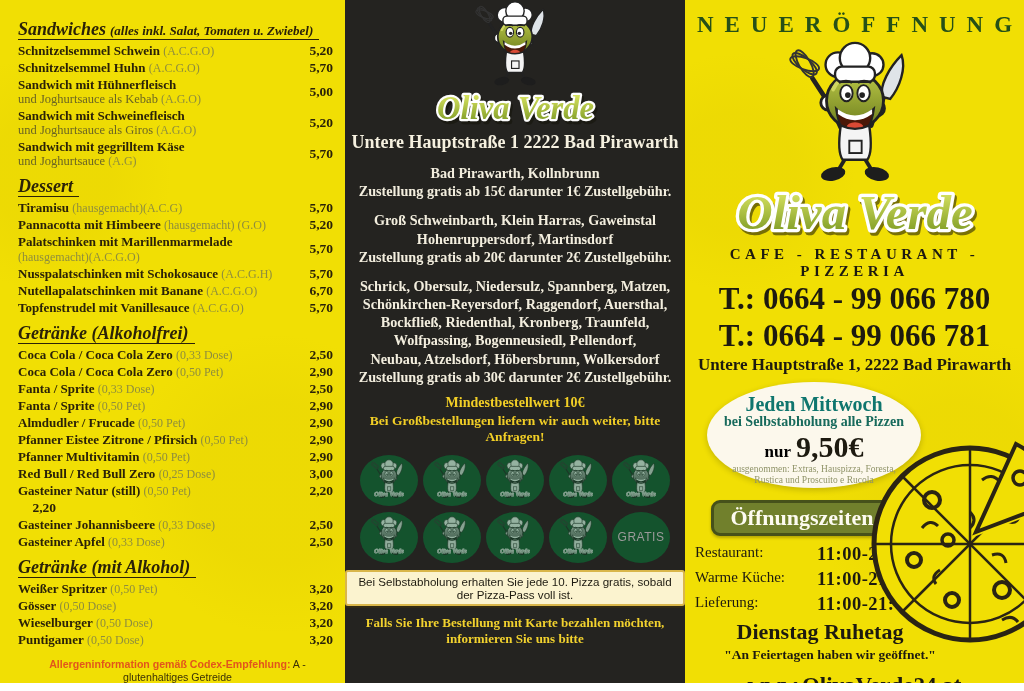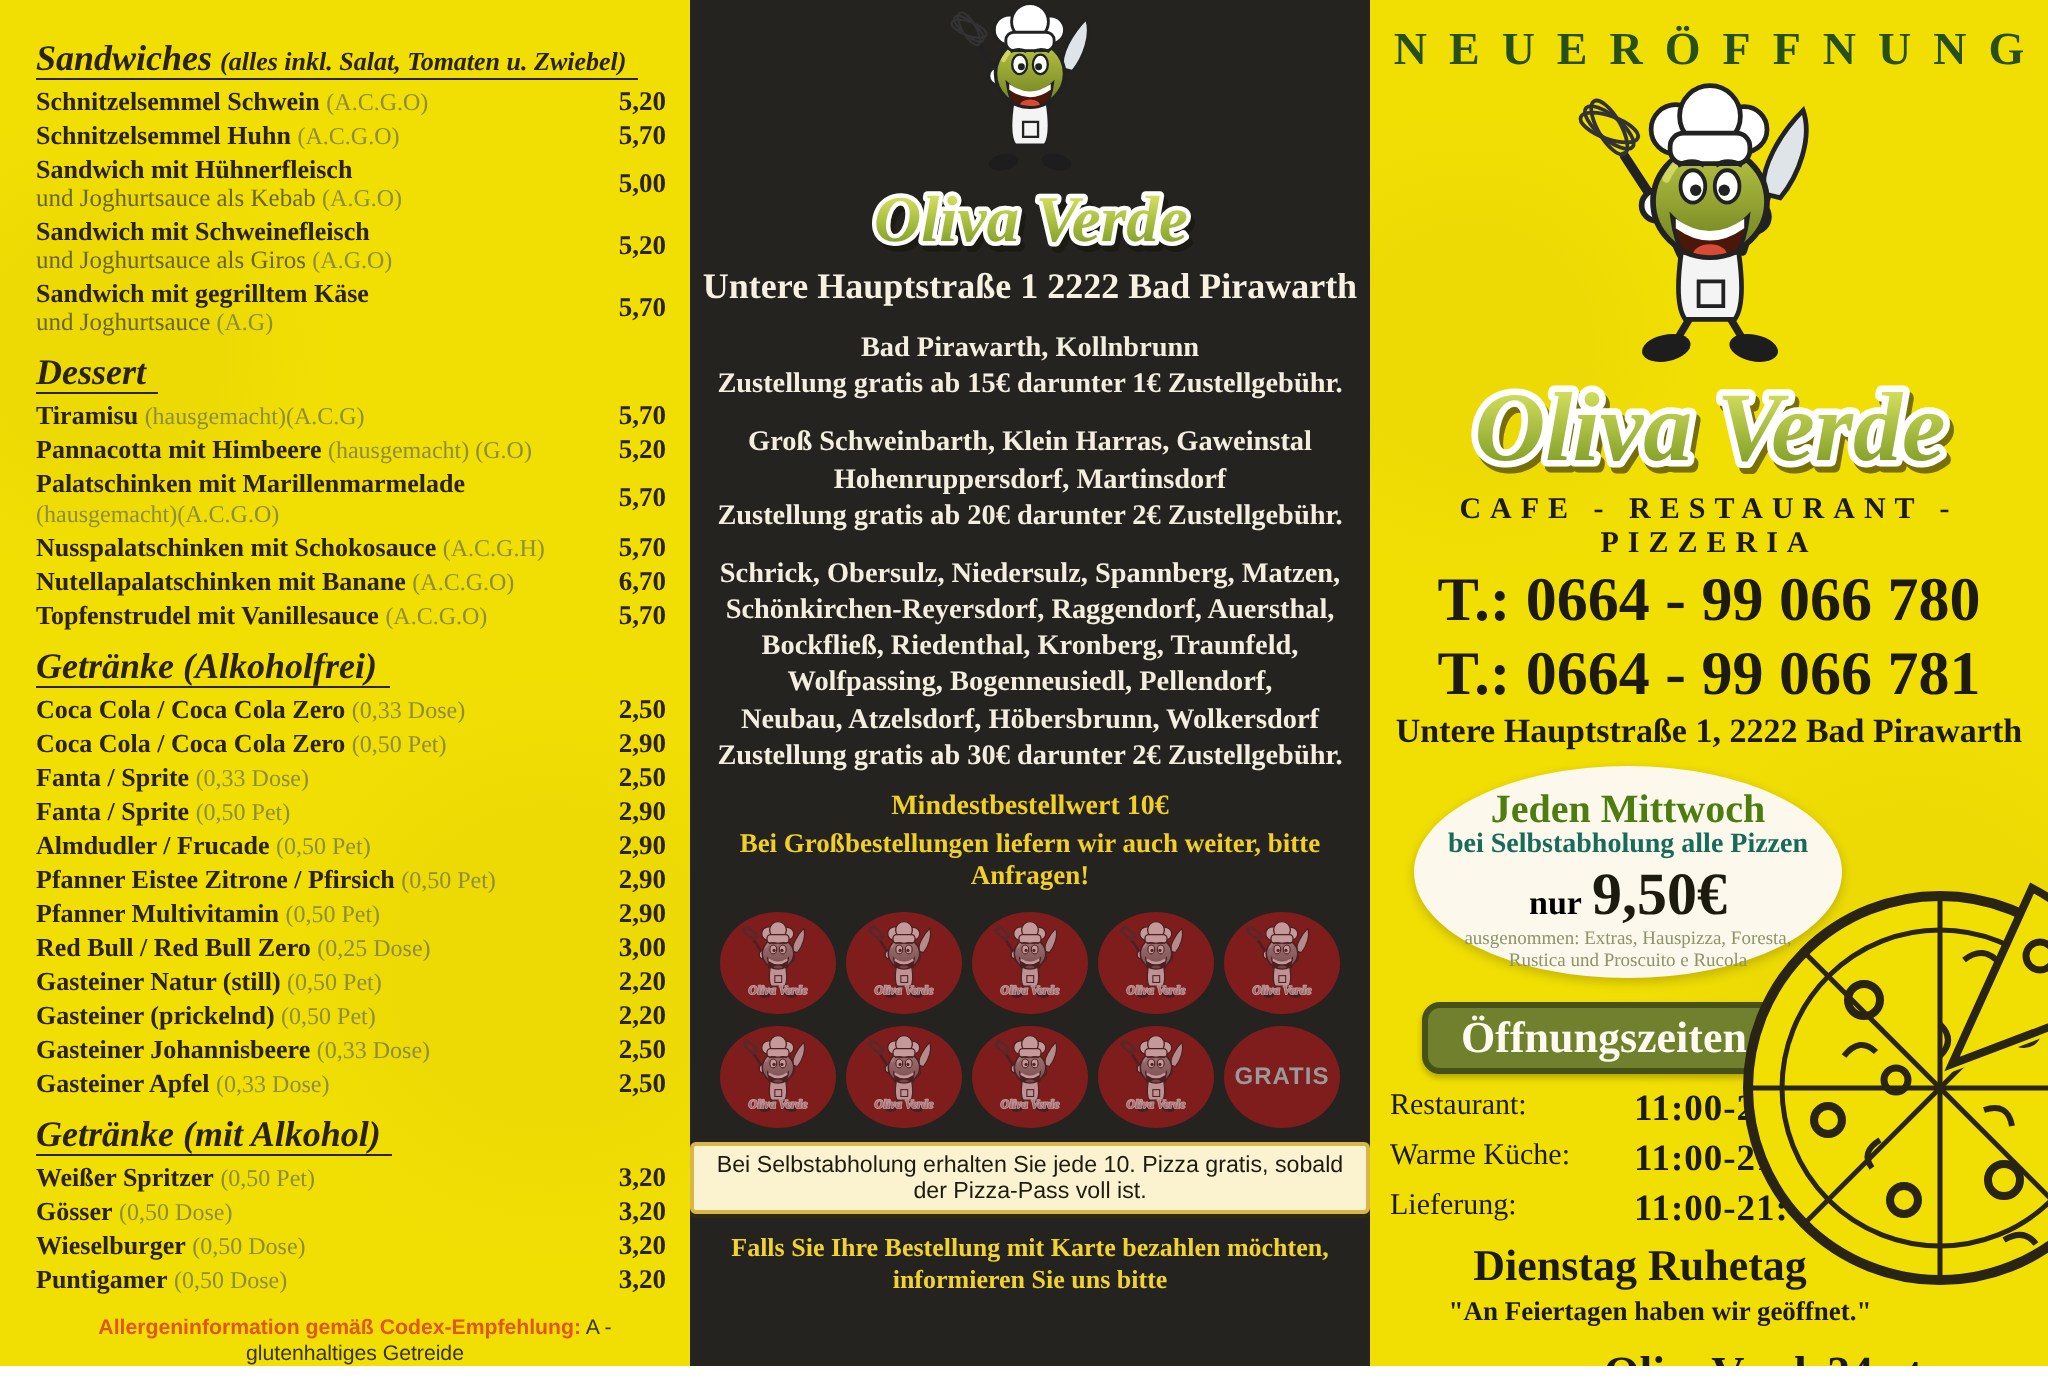--- a/index.html
+++ b/index.html
@@ -38,42 +38,42 @@
   .m-brand { width:205px; height:44px; margin-top:-8px; }
   .m-address { font-size:18px; font-weight:bold; color:#f6f1e0; margin-top:0px; }
   .m-liefer { display:inline-block; font-size:20px; font-weight:bold; color:#7bae2f;
               border-bottom:2px solid #7bae2f; margin-top:3px; line-height:1.1; }
   .zone { white-space:pre-line; font-size:14.2px; font-weight:bold; line-height:1.28;
           color:#f3eede; margin-top:11px; }
   .gold1 { color:#f2cf26; font-weight:bold; font-size:14px; margin-top:9px; }
   .gold2 { color:#f2cf26; font-weight:bold; font-size:13.5px; margin-top:2px; }
   .pass-grid { width:316px; margin:10px auto 0; display:grid; grid-template-columns:repeat(5,58px);
                gap:6px 5px; justify-content:center; }
-  .pass-c { width:58px; height:51px; border-radius:50%; background:#7f1d1d; display:flex;
-            align-items:center; justify-content:center;font-weight:bold; }
+  .pass-c { width:58px; height:51px; border-radius:50%; background:#14532d; display:flex;
+            align-items:center; justify-content:center; }
   .stamp-art { width:44px; height:42px; filter:grayscale(1) opacity(.55); }
   .gratis { font-family:"Liberation Sans","DejaVu Sans",sans-serif; color:#9a9a9a;
             font-size:12px; letter-spacing:.5px; }
   .pass-banner { width:fit-content; margin:7px auto 0; background:#fbf3cf; color:#1d1a10;
                  font-family:"Liberation Sans","DejaVu Sans",sans-serif; font-size:11.6px;
                  padding:3px 8px; border:2px solid #d9b64a; border-radius:3px;
                  box-shadow:0 1px 0 1px rgba(60,50,10,.5); }
   .pay-note { color:#f2d22e; font-weight:bold; font-size:13px; margin-top:9px; }
 
   
   .neueroeffnung { font-size:23px; font-weight:bold; color:#265018; letter-spacing:11px;
                    margin-left:11px; }
   .r-mascot { height:152px; width:152px; margin-top:2px; }
   .r-brand { width:312px; height:66px; margin-top:-14px; }
   .r-sub { font-size:15px; font-weight:bold; color:#1d1a10; letter-spacing:4.5px; margin-top:-2px; }
   .r-phone { font-size:31px; font-weight:bold; color:#1d1a10; line-height:1.12; margin-top:2px; }
   .r-address { font-size:17px; font-weight:bold; color:#1d1a10; margin-top:2px; }
   .offer { width:214px; height:106px; margin:7px 0 0 22px; background:#fcf8ec; border-radius:50%;
            box-shadow:0 2px 6px rgba(0,0,0,.2); padding-top:12px; text-align:center; }
-  .offer-l1 { font-size:20px; font-weight:bold; color:#4d7c0f; line-height:1; }
+  .offer-l1 { font-size:20px; font-weight:bold; color:#0f766e; line-height:1; }
   .offer-l2 { font-size:14px; font-weight:bold; color:#176a5c; line-height:1.2; }
   .offer-price-row { line-height:1; margin-top:1px; }
   .offer-nur { font-size:17px; font-weight:bold; color:#000000; margin-right:5px; }
   .offer-price { font-size:30px; font-weight:bold; color:#1d1a10; }
   .offer-note { font-size:9.5px; color:#8f9368; line-height:1.15; margin-top:2px; padding:0 22px; }
   .hours-badge { display:inline-block; margin:12px 0 0 0; margin-right:105px; background:#71802c;
                  border:3px solid #46511a; border-radius:9px; color:#fdfbf0; font-size:22px;
                  font-weight:bold; padding:2px 17px; box-shadow:0 2px 3px rgba(0,0,0,.25); }
   .hours { width:240px; margin:8px 0 0 10px; text-align:left; }
   .hrow { display:flex; margin-bottom:4px; }
@@ -286,24 +286,20 @@
     <div class="price">3,00</div>
   </div>
             <div class="mi">
     <div class="mi-main">
       <div class="l1"><span class="nm">Gasteiner Natur (still)</span> <span class="code">(0,50  Pet)</span></div>
 
     </div>
     <div class="price">2,20</div>
   </div>
             <div class="mi">
-    <div class="mi-main">
-      <div class="l1"><span class="nm">Gasteiner (prickelnd)</span> <span class="code">(0,50  Pet)</span></div>
-
-    </div>
     <div class="price">2,20</div>
   </div>
             <div class="mi">
     <div class="mi-main">
       <div class="l1"><span class="nm">Gasteiner Johannisbeere</span> <span class="code">(0,33  Dose)</span></div>
 
     </div>
     <div class="price">2,50</div>
   </div>
             <div class="mi">

